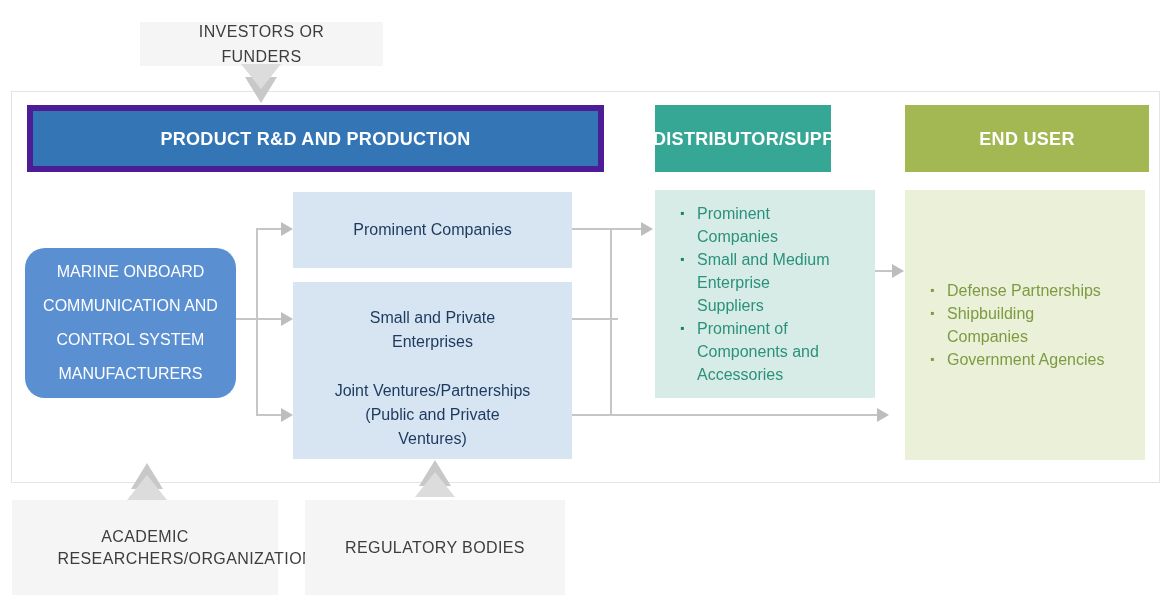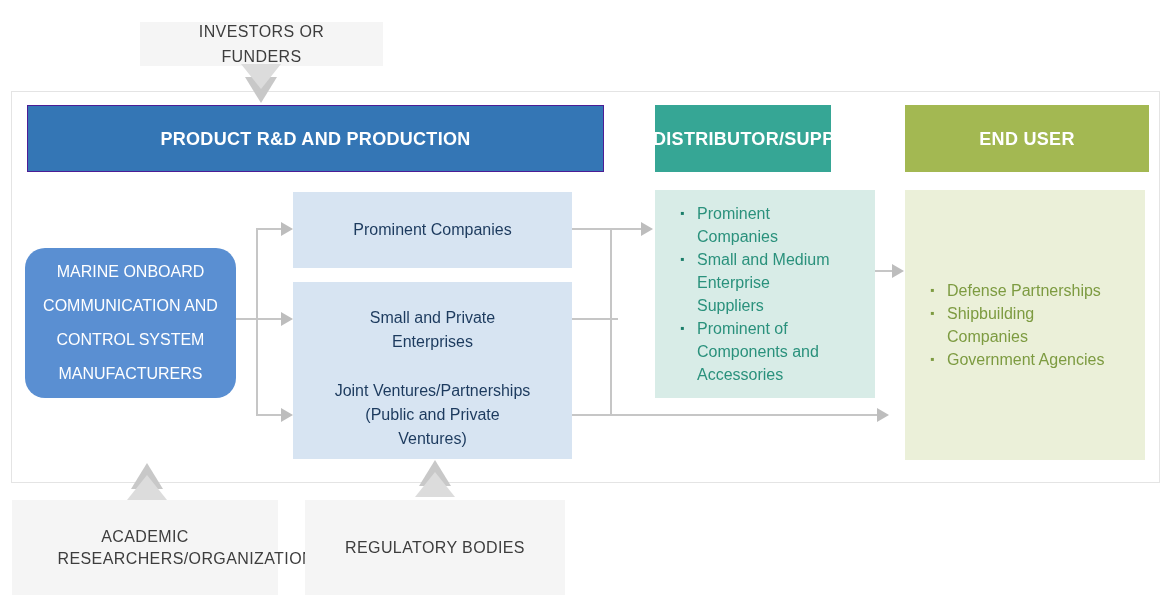--- a/index.html
+++ b/index.html
@@ -23,21 +23,21 @@
   .investors .inner { width:170px; }
   .academic  { left:12px;  top:500px; width:266px; height:95px; }
   .academic .inner { width:175px; }
   .regulatory{ left:305px; top:500px; width:260px; height:95px; }
   .regulatory .inner { width:230px; }
 
   
   .header { display:flex; align-items:center; justify-content:center; text-align:center;
             color:#ffffff; font-weight:bold; font-size:18px; line-height:24px;
             letter-spacing:0.3px; top:105px; height:67px; }
-  .header-rnd  { left:27px;  width:577px; background:#3476b5; border:1px solid #4c1d95;}
+  .header-rnd  { left:27px;  width:577px; background:#3476b5; border:6px solid #4c1d95;}
   .header-dist { left:655px; width:176px; background:#36a695;justify-content:center; }
   .header-dist .inner { width:180px; }
   .header-end  { left:905px; width:244px; background:#a3b852; }
 
   
   .manufacturer { left:25px; top:248px; width:211px; height:150px; background:#5a8fd2;
                   border-radius:20px; display:flex; align-items:center; justify-content:center;
                   text-align:center; color:#ffffff; font-size:16px; line-height:34px; }
   .manufacturer .inner { width:186px; }
 

